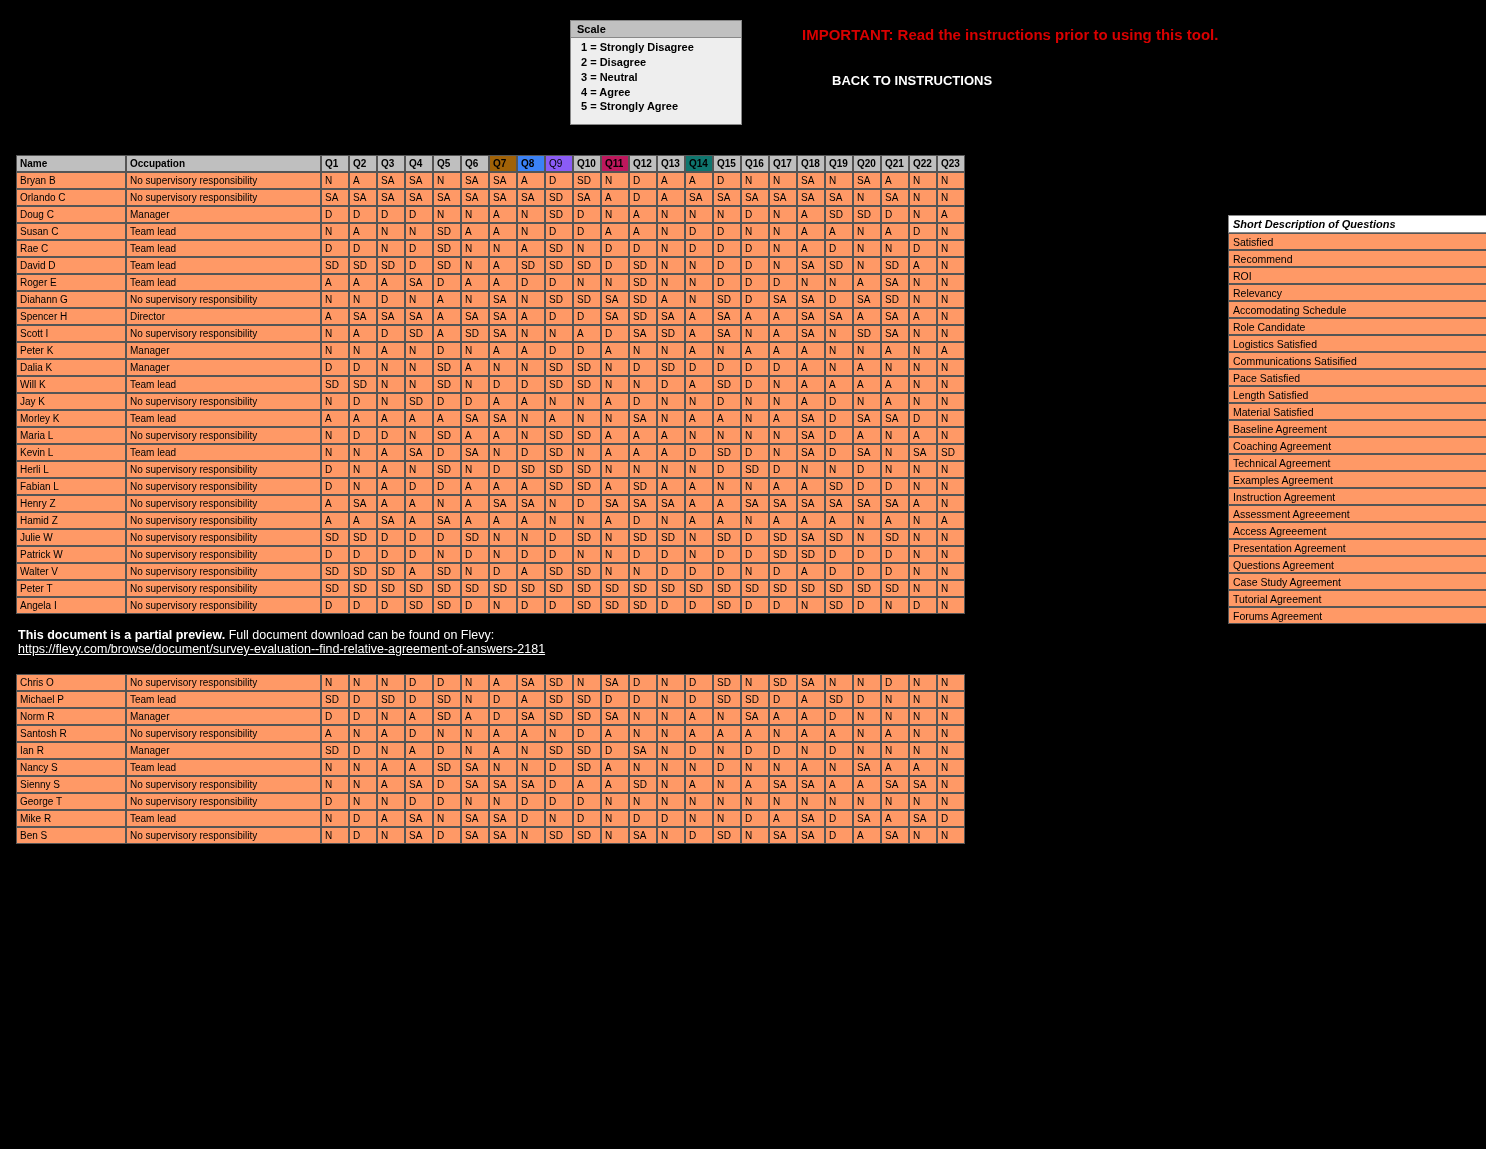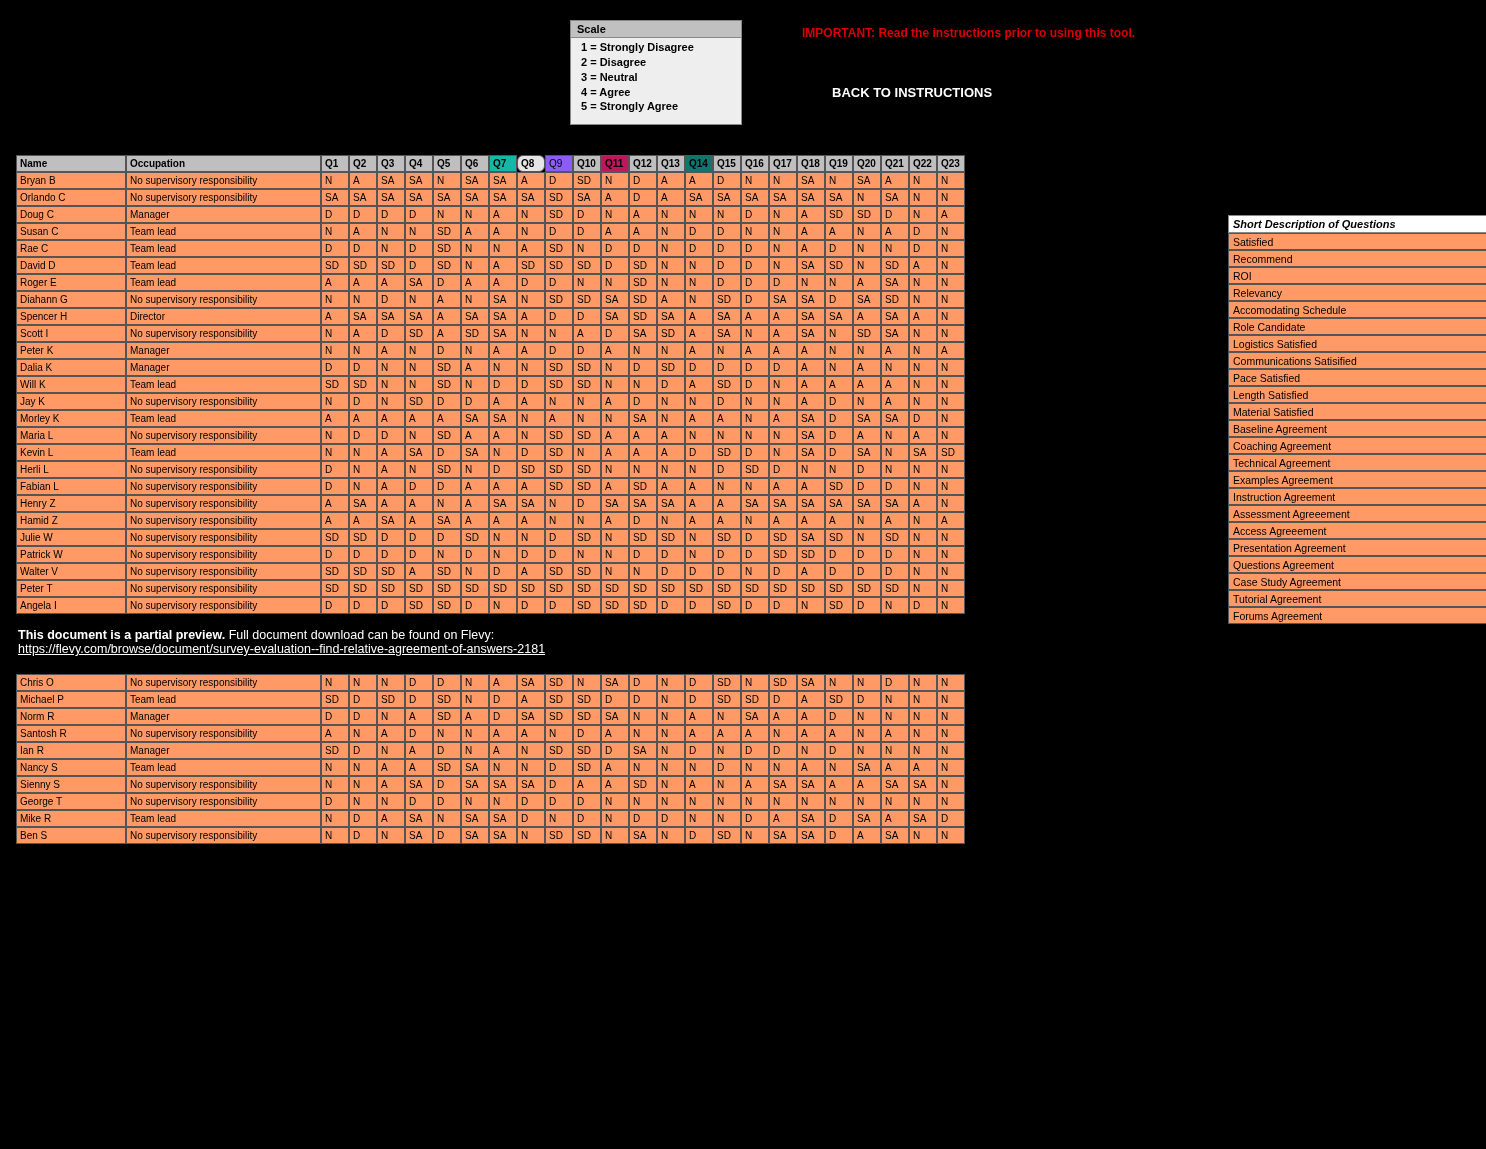--- a/index.html
+++ b/index.html
@@ -34,22 +34,22 @@
     line-height: 1.35;
     font-weight: bold;
   }
   .right-notes {
     margin-left: 60px;
     padding-top: 6px;
   }
   .important-note {
     color: #d80000;
     font-weight: bold;
-    font-size: 12px;
-    margin-bottom: 45px;
+    font-size: 15px;
+    margin-bottom: 30px;
   }
   .back-link {
     color: #fff;
     font-weight: bold;
     font-size: 13px;
     margin-left: 30px;
   }
   .grid {
     display: grid;
     margin-left: 16px;
@@ -121,22 +121,22 @@
 
 <div id="grid1" class="grid" style="grid-template-columns: 110px 195px 28px 28px 28px 28px 28px 28px 28px 28px 28px 28px 28px 28px 28px 28px 28px 28px 28px 28px 28px 28px 28px 28px 28px;">
     <div class="cell" style="background: rgb(191, 191, 191); font-weight: bold;">Name</div>
     <div class="cell" style="background: rgb(191, 191, 191); font-weight: bold;">Occupation</div>
     <div class="cell" style="background: rgb(191, 191, 191); font-weight: bold;">Q1</div>
     <div class="cell" style="background: rgb(191, 191, 191); font-weight: bold;">Q2</div>
     <div class="cell" style="background: rgb(191, 191, 191); font-weight: bold;">Q3</div>
     <div class="cell" style="background: rgb(191, 191, 191); font-weight: bold;">Q4</div>
     <div class="cell" style="background: rgb(191, 191, 191); font-weight: bold;">Q5</div>
     <div class="cell" style="background: rgb(191, 191, 191); font-weight: bold;">Q6</div>
-    <div class="cell" style="background: #14b8a6; font-weight: bold;">Q7</div>
-    <div class="cell" style="background: #e5e5e5; font-weight: bold; border-radius: 6px;">Q8</div>
+    <div class="cell" style="background: #a16207; font-weight: bold;">Q7</div>
+    <div class="cell" style="background: #3b82f6; font-weight: bold;">Q8</div>
     <div class="cell" style="background: #8b5cf6; font-weight: normal;">Q9</div>
     <div class="cell" style="background: rgb(191, 191, 191); font-weight: bold;">Q10</div>
     <div class="cell" style="background: #be185d; font-weight: bold;">Q11</div>
     <div class="cell" style="background: rgb(191, 191, 191); font-weight: bold;">Q12</div>
     <div class="cell" style="background: rgb(191, 191, 191); font-weight: bold;">Q13</div>
     <div class="cell" style="background: #0f766e; font-weight: bold;">Q14</div>
     <div class="cell" style="background: rgb(191, 191, 191); font-weight: bold;">Q15</div>
     <div class="cell" style="background: rgb(191, 191, 191); font-weight: bold;">Q16</div>
     <div class="cell" style="background: rgb(191, 191, 191); font-weight: bold;">Q17</div>
     <div class="cell" style="background: rgb(191, 191, 191); font-weight: bold;">Q18</div>

